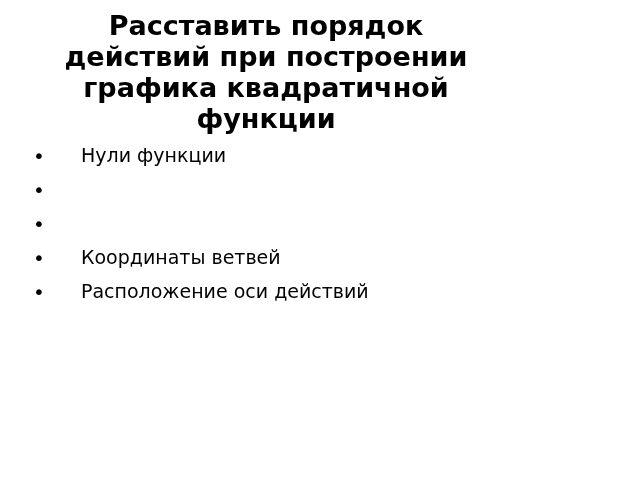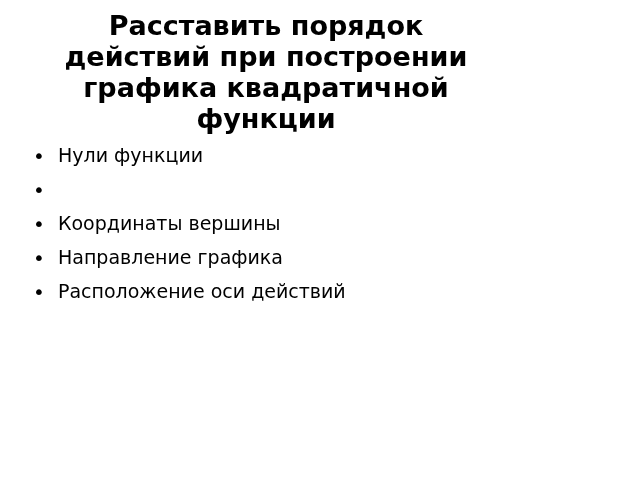--- a/index.html
+++ b/index.html
@@ -44,20 +44,21 @@
   .bullet-mark {
     flex: 0 0 auto;
     width: 30px;
     text-align: center;
     font-size: 20px;
     line-height: 1.05;
   }
   .bullet-text {
     flex: 1 1 auto;
     padding-left: 4px;
+    margin-left: 23px;
   }
 </style>
 </head>
 <body>
 
 <div class="slide">
 
   <h1 class="slide-title">Расставить порядок действий при построении графика квадратичной функции</h1>
 
   <ul class="bullet-list">
@@ -66,26 +67,25 @@
       <span class="bullet-mark">•</span>
       <span class="bullet-text">Нули функции</span>
     </li>
 
     <li class="bullet-item">
       <span class="bullet-mark">•</span>
     </li>
 
     <li class="bullet-item">
       <span class="bullet-mark">•</span>
-      <span class="bullet-text">Координаты вершины</span>
     </li>
 
     <li class="bullet-item">
       <span class="bullet-mark">•</span>
-      <span class="bullet-text">Направление графика</span>
+      <span class="bullet-text">Координаты ветвей</span>
     </li>
 
     <li class="bullet-item">
       <span class="bullet-mark">•</span>
       <span class="bullet-text">Расположение оси действий</span>
     </li>
 
   </ul>
 
 </div>

